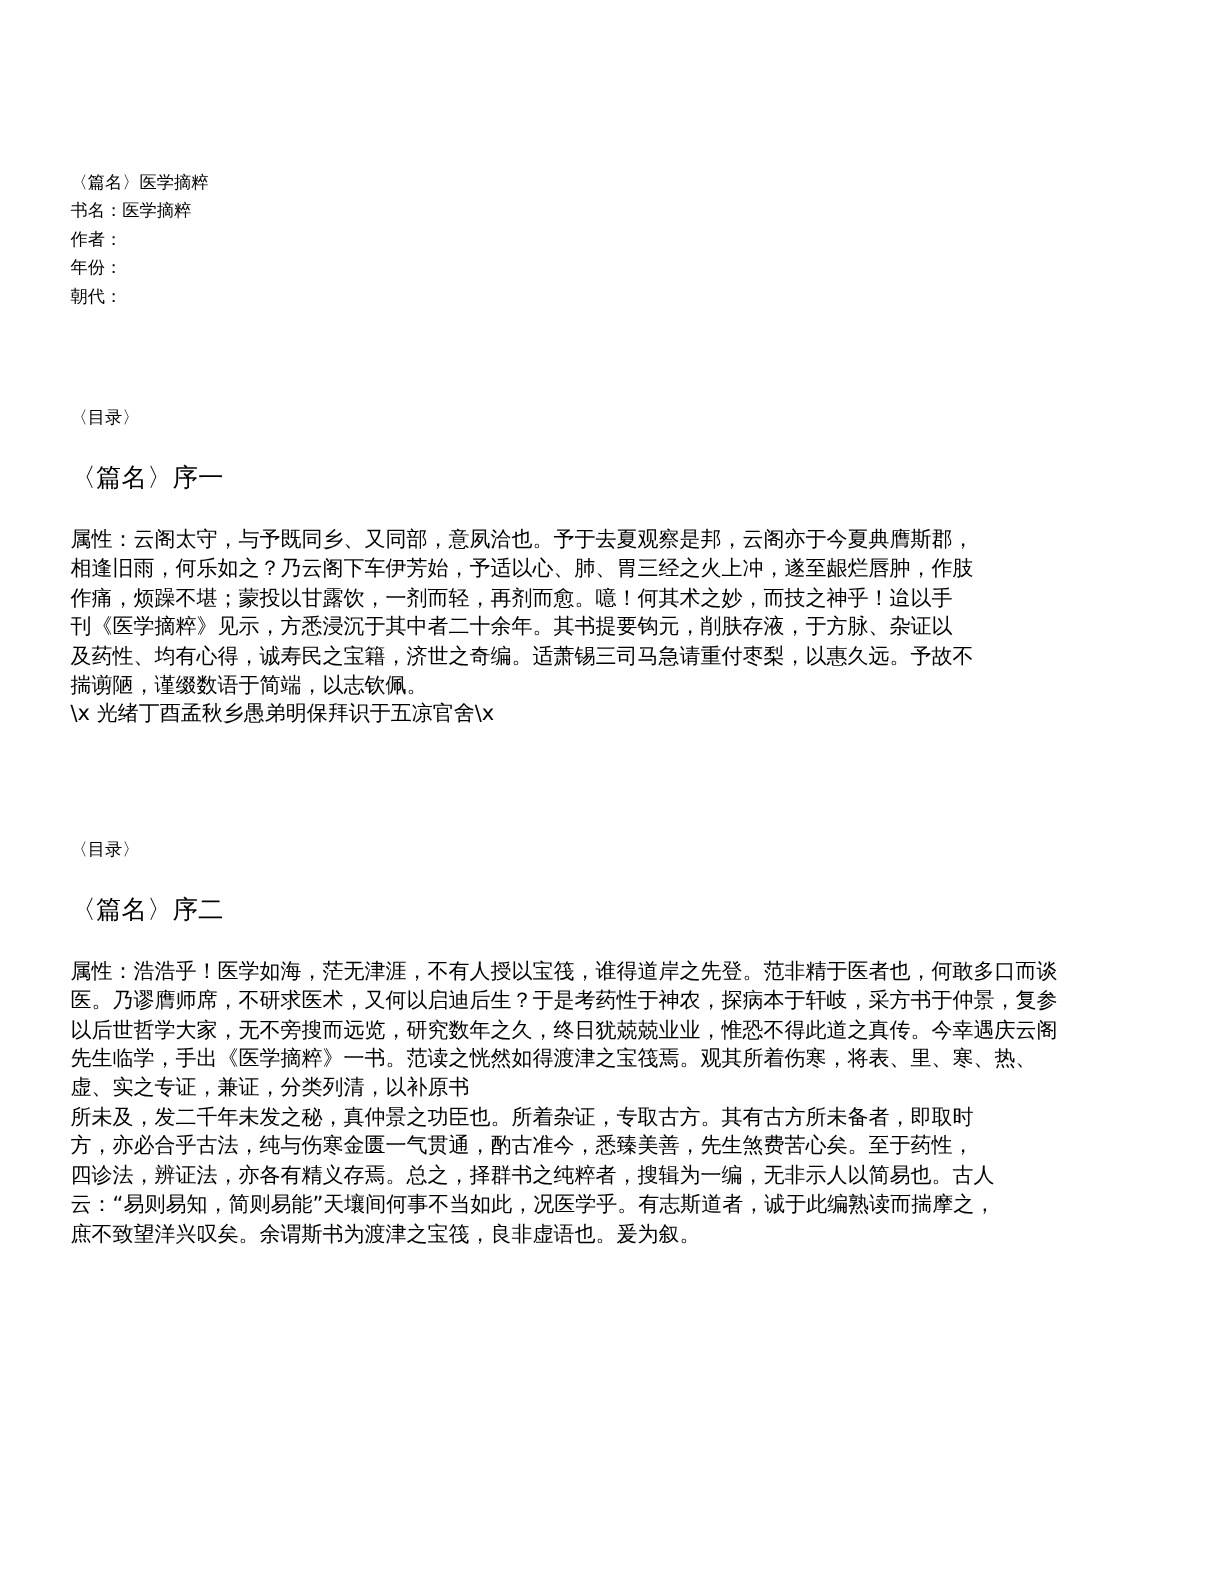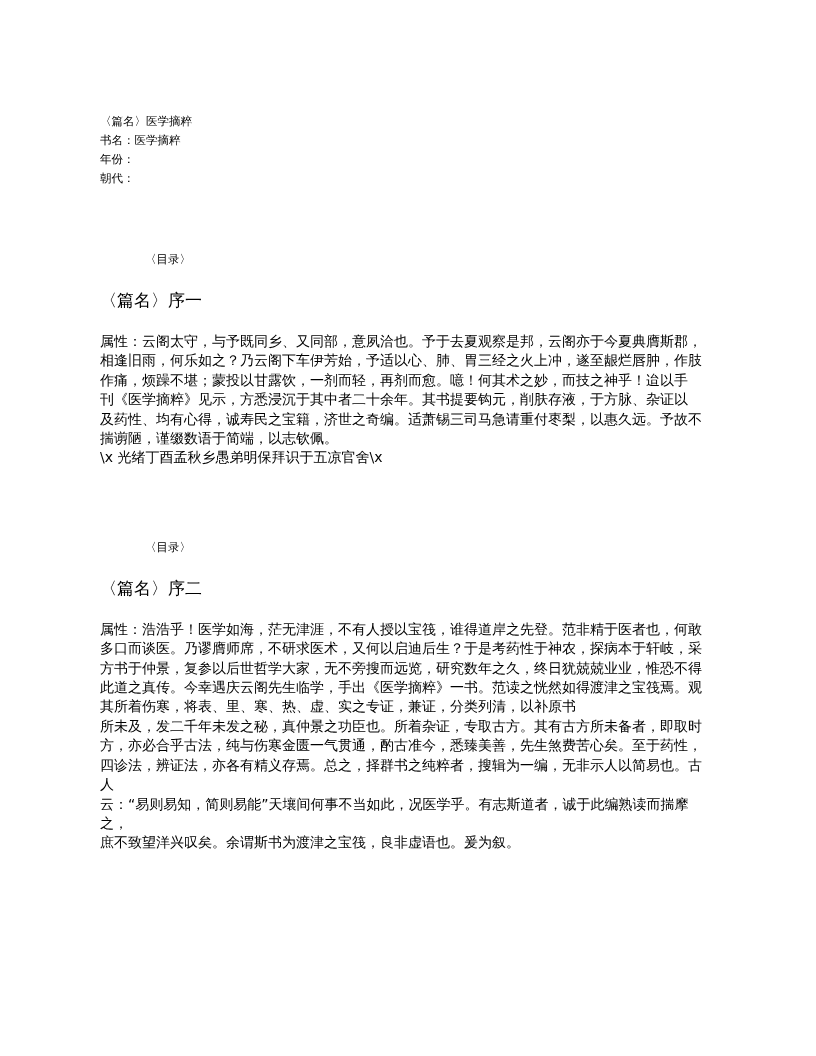--- a/index.html
+++ b/index.html
@@ -11,56 +11,56 @@
     width: 816px;
     height: 1056px;
     font-family: "DejaVu Sans", "Liberation Sans", sans-serif;
     color: #000000;
   }
   .page {
     position: relative;
     width: 816px;
     height: 772px;
     box-sizing: border-box;
-    padding: 112px 110px 0 100px;
+    padding: 112px 110px 0 47px;
   }
   .header-block {
     margin: 0;
   }
   .header-line {
     font-size: 11.5px;
     line-height: 19px;
   }
   .gap-lg { height: 62px; }
   .gap-md { height: 22px; }
   .gap-xl { height: 70px; }
   .toc-line {
     font-size: 11.5px;
     line-height: 19px;
-    margin-left: 45px;
   }
   .title-line {
     font-size: 17px;
     line-height: 19px;
   }
   .body-text {
     font-size: 14px;
     line-height: 19.4px;
     white-space: pre-wrap;
     word-break: break-all;
   }
 </style>
 </head>
 <body>
 
 <div class="page">
 
   <div class="header-block">
     <div class="header-line">〈篇名〉医学摘粹</div>
     <div class="header-line">书名：医学摘粹</div>
+    <div class="header-line">作者：</div>
     <div class="header-line">年份：</div>
     <div class="header-line">朝代：</div>
   </div>
 
   <div class="gap-lg"></div>
 
   <div>
     <div class="toc-line">〈目录〉</div>
     <div class="gap-md"></div>
     <div class="title-line">〈篇名〉序一</div>

